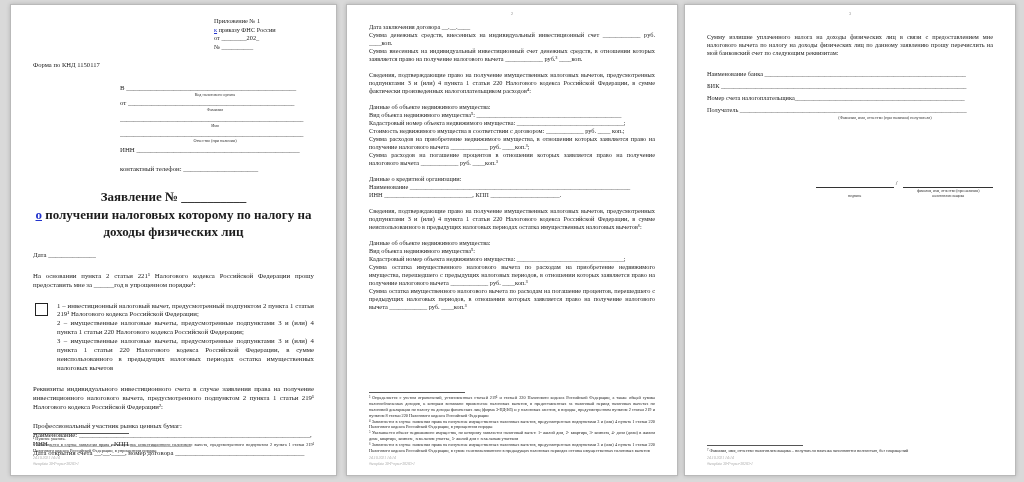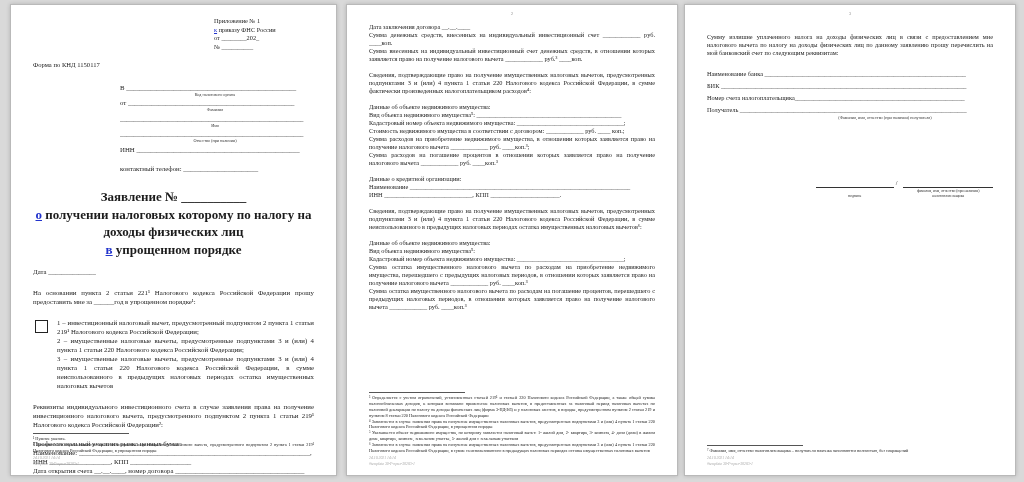--- a/index.html
+++ b/index.html
@@ -81,21 +81,20 @@
       <div class="lab">Имя</div>
       <div class="row"><span>______________________________________________________</span></div>
       <div class="lab">Отчество (при наличии)</div>
       <div class="row"><span>ИНН </span><span>________________________________________________</span></div>
       <div class="row" style="margin-top:10px;"><span>контактный телефон: </span><span>______________________</span></div>
     </div>
 
     <div class="ttl">
       <div><span>Заявление №</span><span>  __________</span></div>
       <div><span class="mk">о</span><span> получении налоговых которому по налогу на доходы физических лиц</span></div>
-      <div><span class="mk">в</span><span> упрощенном порядке</span></div>
     </div>
 
     <div class="dateline"><span>Дата </span><span>______________</span></div>
 
     <p class="para j">На основании пункта 2 статьи 221¹ Налогового кодекса Российской Федерации прошу предоставить мне за ______год в упрощенном порядке¹:</p>
 
     <div class="optwrap">
       <div class="cb"></div>
       <div class="opts">
         <p class="j">1 – инвестиционный налоговый вычет, предусмотренный подпунктом 2 пункта 1 статьи 219¹ Налогового кодекса Российской Федерации;</p>

